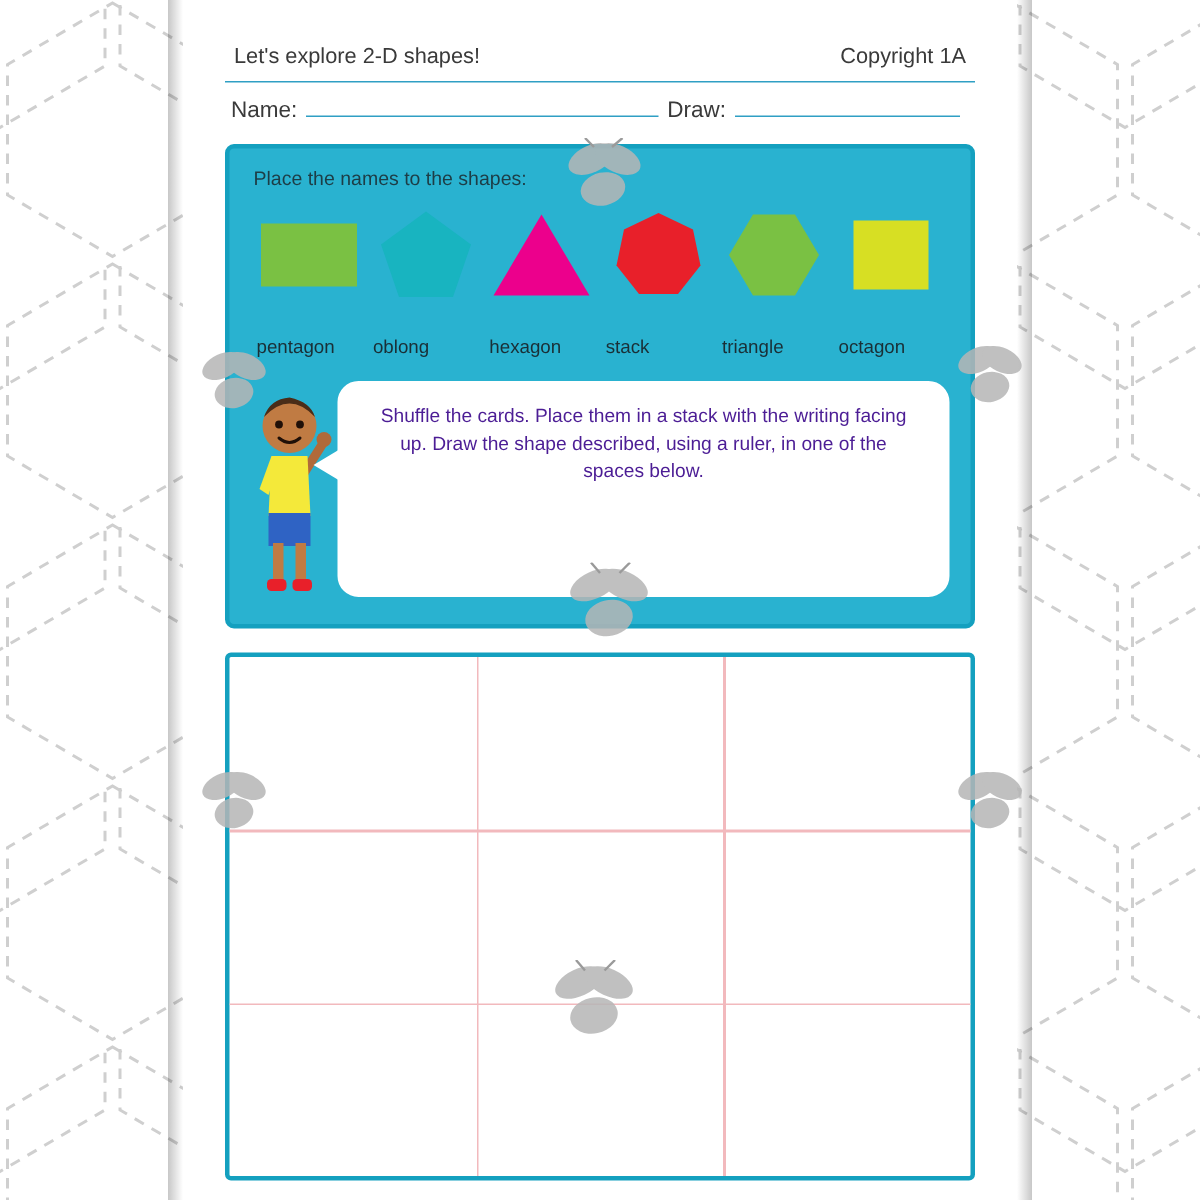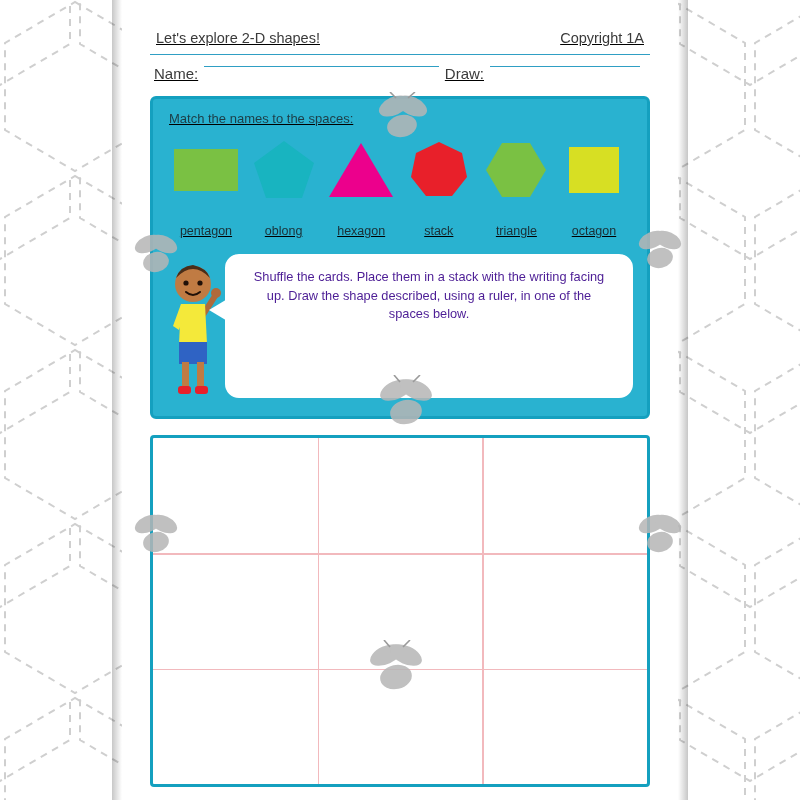--- a/index.html
+++ b/index.html
@@ -50,38 +50,38 @@
     width: 556px;
     height: 800px;
     background: #ffffff;
     z-index: 3;
   }
   .sheet-inner {
     position: absolute;
     left: 0; top: 0; right: 0; bottom: 0;
     padding: 30px 28px 16px 28px;
     box-sizing: border-box;
-    text-decoration: underline;
   }
   
   .header-row {
     display: flex;
     justify-content: space-between;
     align-items: baseline;
     font-family: "Liberation Sans", sans-serif;
     color: #3a3a3a;
     font-size: 14.5px;
     padding: 0 6px;
   }
   .header-rule {
     margin-top: 8px;
     border-bottom: 1.6px solid #2f9fc4;
   }
   .name-date-row {
     display: flex;
+    align-items: flex-end;
     margin-top: 10px;
     font-family: "Liberation Sans", sans-serif;
     font-size: 15px;
     color: #3a3a3a;
     padding: 0 4px;
   }
   .nd-label { white-space: nowrap; }
   .nd-line {
     flex: 1 1 auto;
     border-bottom: 1.5px solid #2f9fc4;
@@ -120,21 +120,20 @@
     justify-content: center;
   }
   .word-row {
     display: flex;
     justify-content: space-between;
     padding: 0 6px;
     margin-top: 18px;
   }
   .word-cell {
     width: 70px;
-    text-align: center;
     font-family: "Liberation Sans", sans-serif;
     font-size: 12.5px;
     color: #1a2f36;
   }
   
   .bubble-area {
     position: relative;
     margin-top: 16px;
     height: 150px;
   }
@@ -239,21 +238,21 @@
       <div class="header-rule"></div>
 
       <div class="name-date-row">
         <span class="nd-label">Name:</span>
         <span class="nd-line"></span>
         <span class="nd-label">Draw:</span>
         <span class="nd-line short"></span>
       </div>
 
       <div class="teal-panel">
-        <div class="match-label">Match the names to the spaces:</div>
+        <div class="match-label">Place the names to the shapes:</div>
 
         <div class="shape-row">
           <div class="shape-cell">
             <svg width="66" height="44" viewBox="0 0 66 44">
               <rect x="1" y="1" width="64" height="42" fill="#7ac143"></rect>
             </svg>
           </div>
           <div class="shape-cell">
             <svg width="62" height="60" viewBox="0 0 62 60">
               <polygon points="31,1 61,23 49,58 13,58 1,23" fill="#18b4c0"></polygon>

